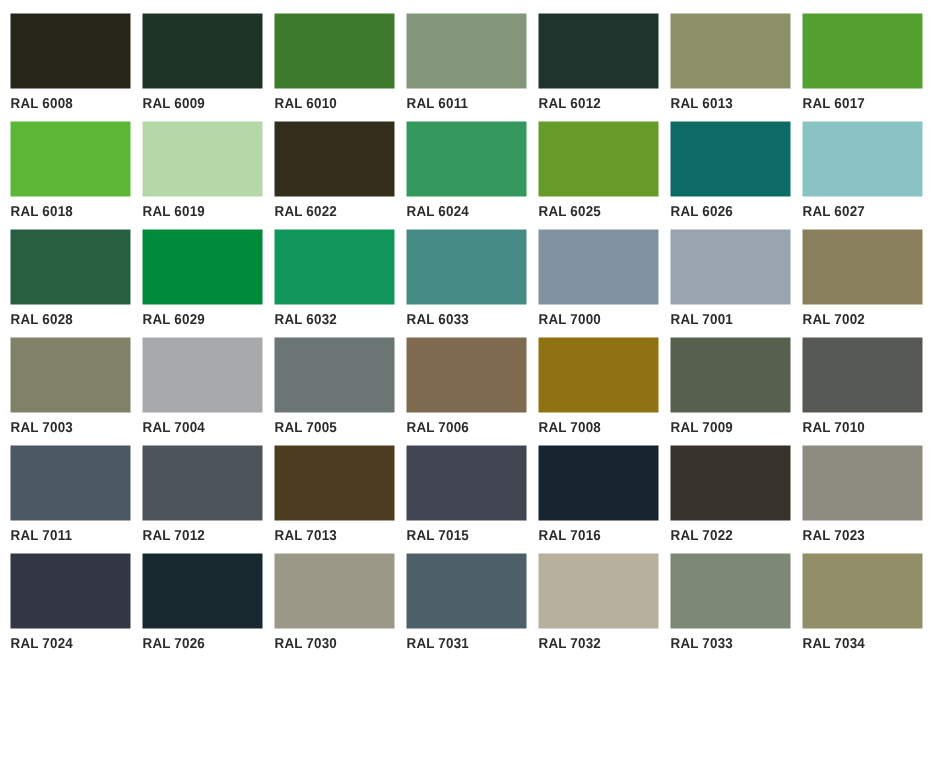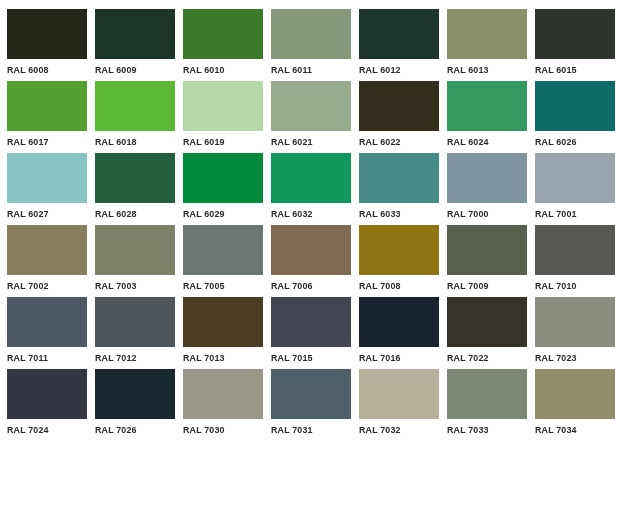--- a/index.html
+++ b/index.html
@@ -75,48 +75,44 @@
       </div>
       <div class="cell">
         <span class="swatch" style="background: rgb(30, 53, 46);"></span>
         <span class="label" style="color: rgb(43, 43, 43);">RAL 6012</span>
       </div>
       <div class="cell">
         <span class="swatch" style="background: rgb(139, 144, 104);"></span>
         <span class="label" style="color: rgb(43, 43, 43);">RAL 6013</span>
       </div>
       <div class="cell">
-        <span class="swatch" style="background: rgb(45, 53, 44);"></span>
-        <span class="label" style="color: rgb(43, 43, 43);">RAL 6015</span>
-      </div>
-      <div class="cell">
         <span class="swatch" style="background: rgb(83, 160, 49);"></span>
         <span class="label" style="color: rgb(43, 43, 43);">RAL 6017</span>
       </div>
       <div class="cell">
         <span class="swatch" style="background: rgb(91, 183, 52);"></span>
         <span class="label" style="color: rgb(43, 43, 43);">RAL 6018</span>
       </div>
       <div class="cell">
         <span class="swatch" style="background: rgb(181, 216, 168);"></span>
         <span class="label" style="color: rgb(43, 43, 43);">RAL 6019</span>
       </div>
       <div class="cell">
-        <span class="swatch" style="background: rgb(150, 171, 141);"></span>
-        <span class="label" style="color: rgb(43, 43, 43);">RAL 6021</span>
-      </div>
-      <div class="cell">
         <span class="swatch" style="background: rgb(51, 46, 28);"></span>
         <span class="label" style="color: rgb(43, 43, 43);">RAL 6022</span>
       </div>
       <div class="cell">
         <span class="swatch" style="background: rgb(53, 153, 95);"></span>
         <span class="label" style="color: rgb(43, 43, 43);">RAL 6024</span>
       </div>
       <div class="cell">
+        <span class="swatch" style="background: rgb(102, 154, 41);"></span>
+        <span class="label" style="color: rgb(43, 43, 43);">RAL 6025</span>
+      </div>
+      <div class="cell">
         <span class="swatch" style="background: rgb(13, 107, 102);"></span>
         <span class="label" style="color: rgb(43, 43, 43);">RAL 6026</span>
       </div>
       <div class="cell">
         <span class="swatch" style="background: rgb(137, 195, 195);"></span>
         <span class="label" style="color: rgb(43, 43, 43);">RAL 6027</span>
       </div>
       <div class="cell">
         <span class="swatch" style="background: rgb(38, 96, 65);"></span>
         <span class="label" style="color: rgb(43, 43, 43);">RAL 6028</span>
@@ -141,20 +137,24 @@
         <span class="swatch" style="background: rgb(154, 164, 174);"></span>
         <span class="label" style="color: rgb(43, 43, 43);">RAL 7001</span>
       </div>
       <div class="cell">
         <span class="swatch" style="background: rgb(138, 127, 92);"></span>
         <span class="label" style="color: rgb(43, 43, 43);">RAL 7002</span>
       </div>
       <div class="cell">
         <span class="swatch" style="background: rgb(127, 129, 105);"></span>
         <span class="label" style="color: rgb(43, 43, 43);">RAL 7003</span>
+      </div>
+      <div class="cell">
+        <span class="swatch" style="background: rgb(168, 169, 171);"></span>
+        <span class="label" style="color: rgb(43, 43, 43);">RAL 7004</span>
       </div>
       <div class="cell">
         <span class="swatch" style="background: rgb(107, 117, 115);"></span>
         <span class="label" style="color: rgb(43, 43, 43);">RAL 7005</span>
       </div>
       <div class="cell">
         <span class="swatch" style="background: rgb(125, 106, 79);"></span>
         <span class="label" style="color: rgb(43, 43, 43);">RAL 7006</span>
       </div>
       <div class="cell">

